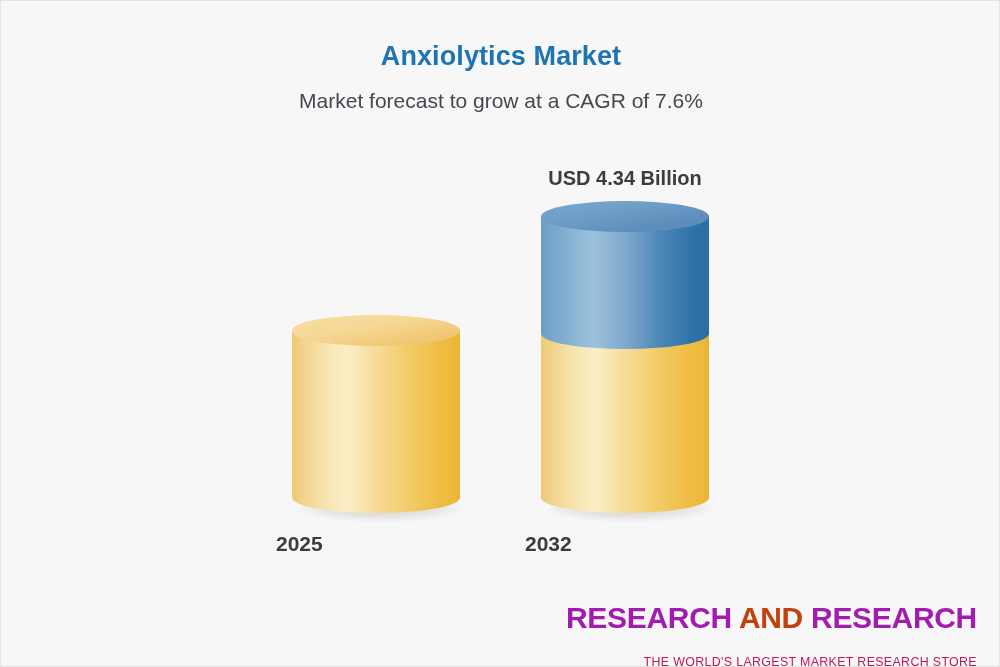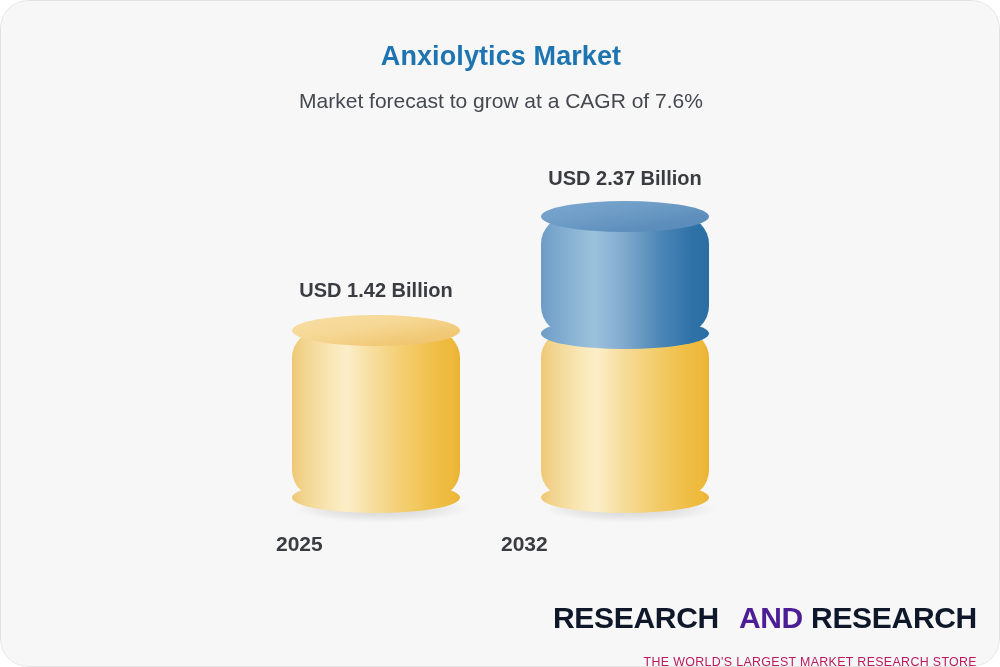--- a/index.html
+++ b/index.html
@@ -1,16 +1,16 @@
 <!DOCTYPE html>
 <html><head>
 <meta charset="utf-8">
 <title>Anxiolytics Market</title>
 <style>
-  * { margin:0; padding:0; box-sizing:border-box;border-radius:28px; }
+  * { margin:0; padding:0; box-sizing:border-box; }
   html, body {
     width:1000px; height:667px;
     background:#ffffff;
     font-family:"Liberation Sans", sans-serif;
   }
   #canvas {
     position:relative;
     width:1000px; height:667px;
     background:#f7f7f7;
     border:1px solid #e3e3e3;
@@ -104,53 +104,52 @@
     border-radius:50% / 50%;
   }
 
   
   .axis-label {
     position:absolute;
     font-size:21px; font-weight:bold;
     color:#3b3c42;
   }
   #axis-0 { left:275px; top:531px; width:200px; }
-  #axis-1 { left:500px; top:531px; width:200px; }
+  #axis-1 { left:524px; top:531px; width:200px; }
 
   
   #footer-url {
     position:absolute; left:28px; top:622px;
     font-size:15px; color:#8b8f96;
     letter-spacing:.1px;
   }
   #logo {
     position:absolute; right:22px; top:600px;
     text-align:right;
   }
   #logo-main {
     font-size:30px; font-weight:bold; line-height:34px;
     letter-spacing:-.3px; white-space:nowrap;
   }
-  #logo-main .blue { color:#0f172a; }
-  #logo-main .gold { color:#4c1d95;margin-left:13px; }
+  #logo-main .blue { color:#a21caf; }
+  #logo-main .gold { color:#c2410c; }
   #logo-tag {
     font-size:12.4px; font-weight:normal; color:#be185d;
     letter-spacing:.35px; line-height:15px; white-space:nowrap;margin-top:20px;
   }
 </style>
 </head>
 <body>
 
 <div id="canvas">
 
   <div id="title">Anxiolytics Market</div>
   <div id="subtitle">Market forecast to grow at a CAGR of 7.6%</div>
 
-  <div class="value-label" id="label-0">USD 1.42 Billion</div>
-  <div class="value-label" id="label-1">USD 2.37 Billion</div>
+  <div class="value-label" id="label-1">USD 4.34 Billion</div>
 
   <div class="cyl" id="cyl-0" style="left:291px; top:314px; width:168px; height:198px;">
     <div class="cyl-shadow"></div>
 
     <div class="cap-bottom seg-yellow" style="top:167px;"></div>
 
     <div class="seg seg-yellow" style="top:15px; height:168px;"></div>
 
     <div class="cap-top cap-top-yellow" style="top:0px;"></div>
   </div>

